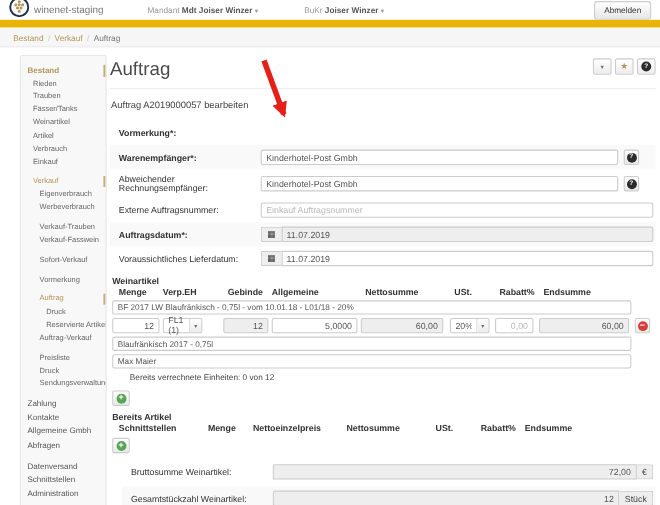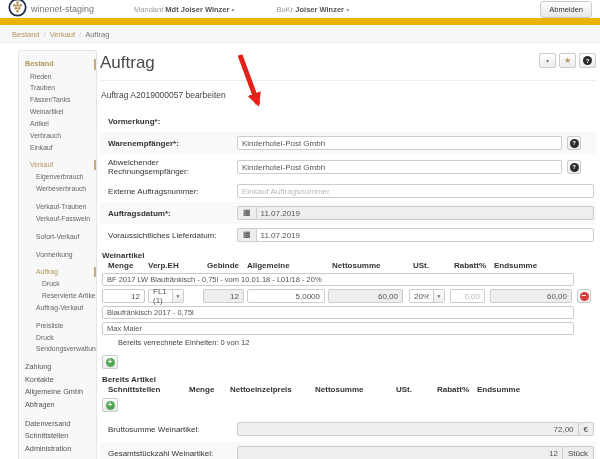--- a/index.html
+++ b/index.html
@@ -111,21 +111,21 @@
               background:linear-gradient(#fff,#e9e9e9); display:flex; align-items:center;
               justify-content:center; cursor:pointer; }
   .circle-glyph { width:9px; height:9px; border-radius:50%; color:#fff; font-size:8px;
                   line-height:8px; font-weight:bold; display:flex; align-items:center;
                   justify-content:center; }
   .circle-glyph.green { background:#56a556; }
   .circle-glyph.red { background:#d43f3a; }
   .add-row { margin:4px 0 6px 2px; }
   .remove-cell { margin-left:5px; }
 
-  .totals .frow { margin-top:2px; }
+  .totals .frow { margin-top:2px;margin-left:11px; }
   .totals .input { flex:1; border-radius:2px 0 0 2px; }
 
   
   .arrow-overlay { position:absolute; inset:0; pointer-events:none; z-index:20; }
 </style>
 </head>
 <body>
 
 <div class="topbar">
   <div class="brand">

